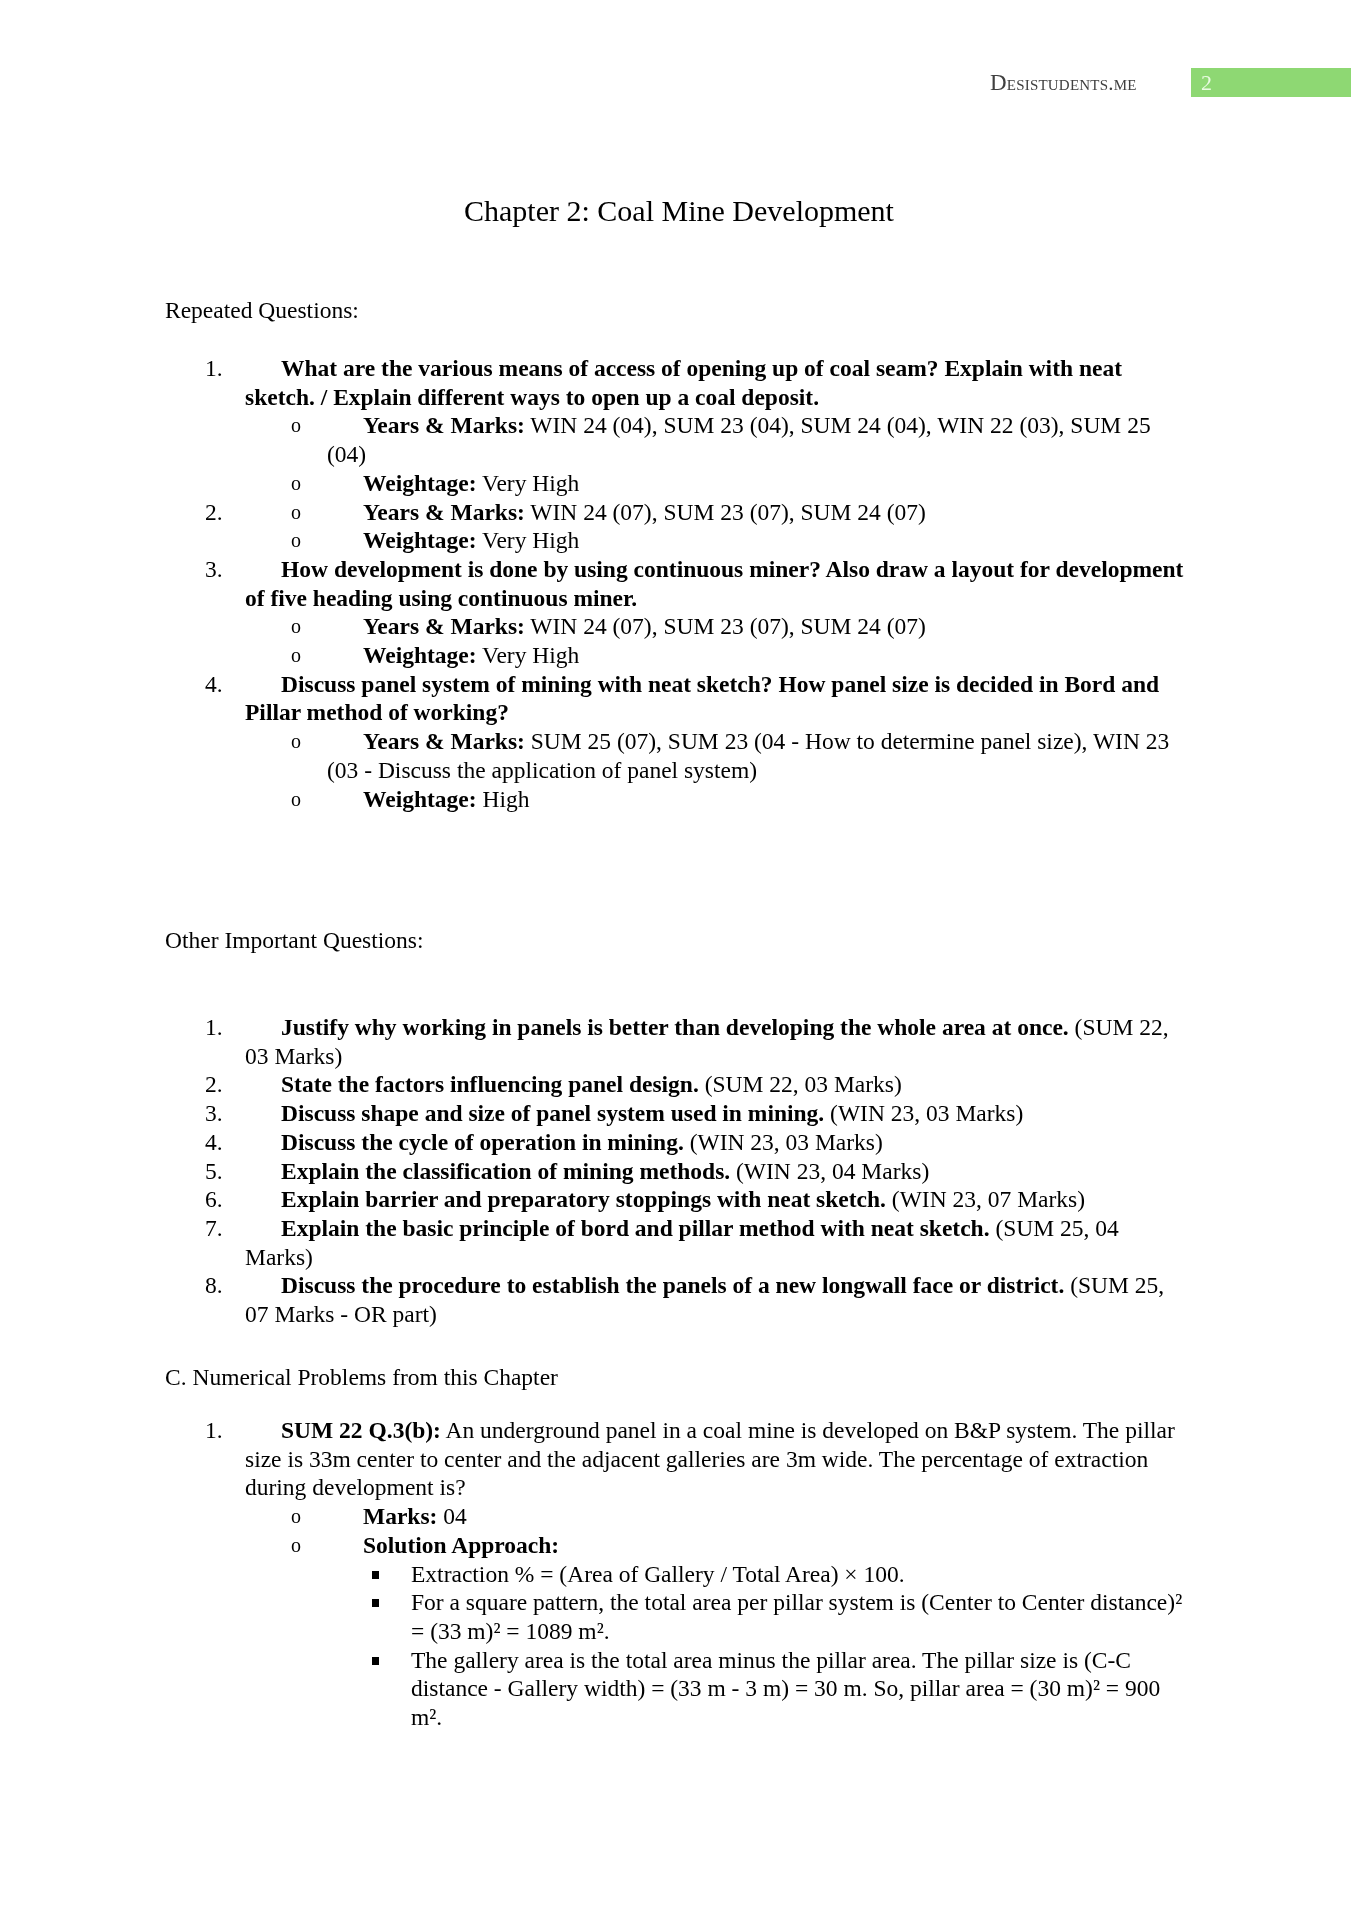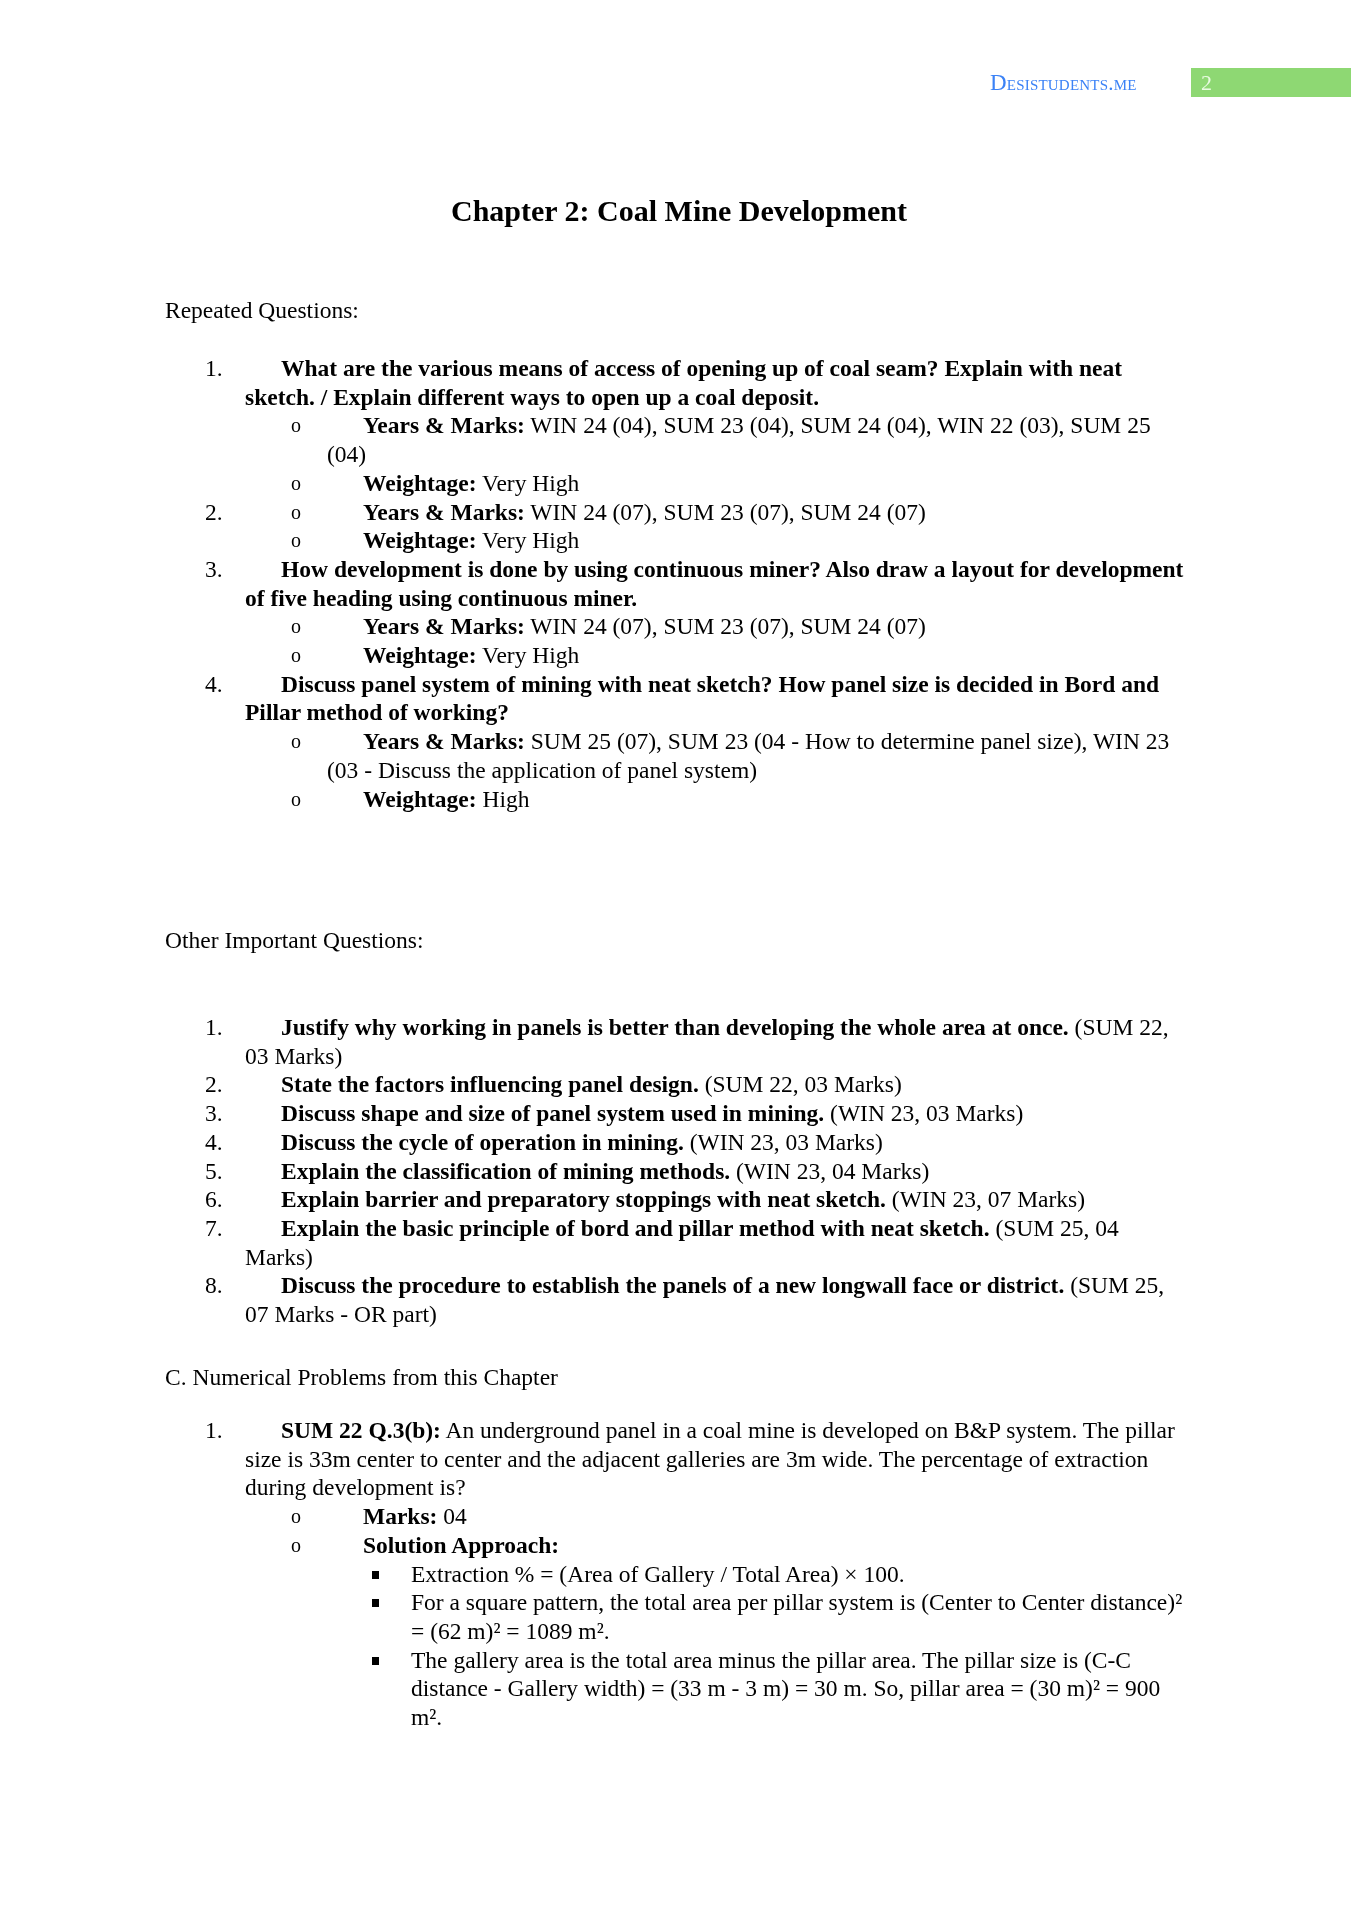--- a/index.html
+++ b/index.html
@@ -1,25 +1,25 @@
 <!DOCTYPE html>
 <html><head>
 <meta charset="utf-8">
 <style>
   html, body { margin: 0; padding: 0; background: #ffffff; }
   body { width: 1358px; height: 1920px; position: relative; overflow: hidden;
          font-family: "Liberation Serif", "DejaVu Serif", serif; color: #000; }
   .header-text { position: absolute; left: 990px; top: 68px; height: 30px; line-height: 30px;
-                 font-size: 21px; color: #3b82f6; letter-spacing: 0.2px; }
+                 font-size: 21px; color: #404040; letter-spacing: 0.2px; }
   .header-text .sc { font-variant: small-caps; }
   .page-bar { position: absolute; left: 1191px; top: 68px; width: 160px; height: 29px;
               background: #8ed873; }
   .page-num { position: absolute; left: 10px; top: 0; line-height: 29px; font-size: 22px; color: #eafbe2; }
   .title { position: absolute; left: 0; width: 1358px; top: 192px; text-align: center;
-           font-size: 30px; font-weight: bold; line-height: 38px; }
+           font-size: 30px; font-weight: normal; line-height: 38px; }
   .h { position: absolute; left: 165px; font-size: 23.5px; font-weight: normal; line-height: 28.7px; }
   .block { position: absolute; left: 0; width: 1358px; font-size: 23.5px; line-height: 28.7px; }
   .ol-item { position: relative; padding-left: 245px; width: 940px; }
   .ol-num { position: absolute; left: 205px; top: 0; }
   .sub { position: relative; padding-left: 327px; width: 860px; }
   .sub-bullet { position: absolute; left: 291px; top: 0; font-size: 20px; }
   .sq { position: relative; padding-left: 411px; width: 780px; }
   .sq-bullet { position: absolute; left: 372px; top: 11px; width: 7px; height: 8px; background: #000; }
   b { font-weight: bold; margin-left: 36px; }
 </style>
@@ -140,19 +140,19 @@
   <div class="sub">
     <span class="sub-bullet">o</span>
     <b>Solution Approach:</b>
   </div>
   <div class="sq">
     <span class="sq-bullet"></span>
     <span>Extraction % = (Area of Gallery / Total Area) × 100.</span>
   </div>
   <div class="sq">
     <span class="sq-bullet"></span>
-    <span>For a square pattern, the total area per pillar system is (Center to Center distance)² = (62 m)² = 1089 m².</span>
+    <span>For a square pattern, the total area per pillar system is (Center to Center distance)² = (33 m)² = 1089 m².</span>
   </div>
   <div class="sq">
     <span class="sq-bullet"></span>
     <span>The gallery area is the total area minus the pillar area. The pillar size is (C-C distance - Gallery width) = (33 m - 3 m) = 30 m. So, pillar area = (30 m)² = 900 m².</span>
   </div>
 </div>
 
 </body></html>

